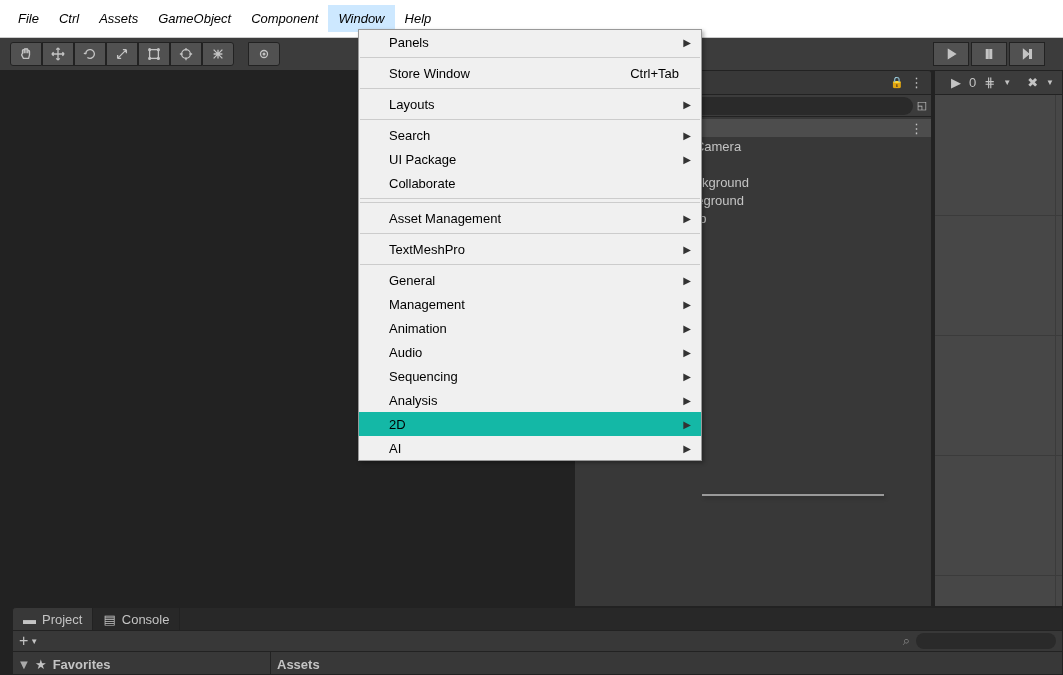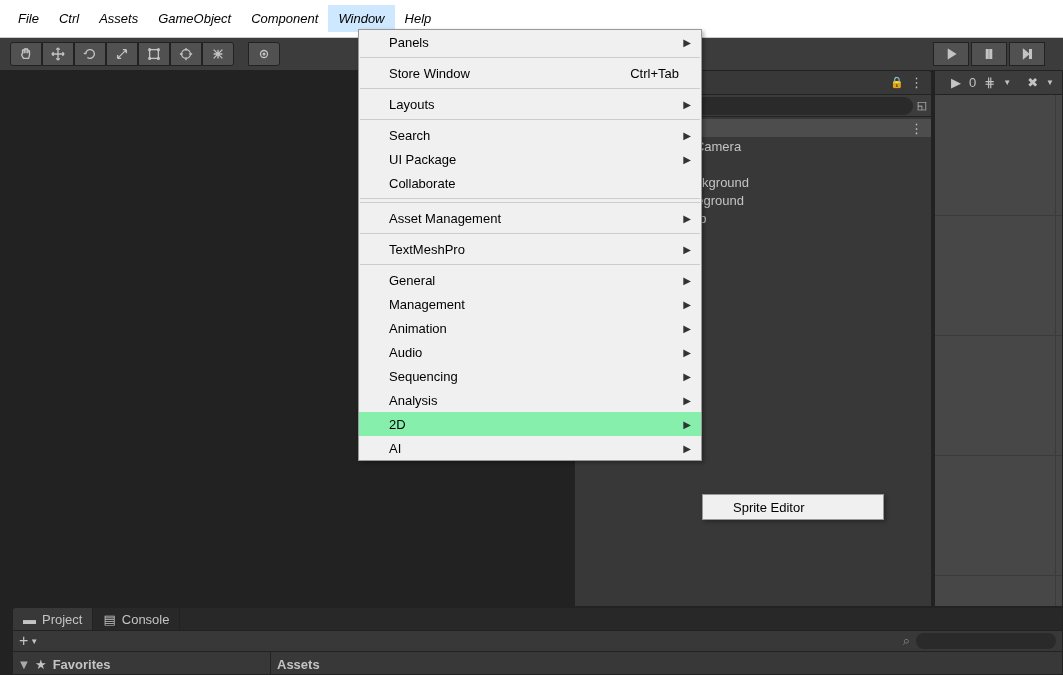--- a/index.html
+++ b/index.html
@@ -40,21 +40,21 @@
   .ptab { padding: 0 10px; height: 22px; display: flex; align-items: center; gap: 6px; background: #383838; border-right: 1px solid #222; }
   .ptab.inactive { background: #282828; }
   .project-toolbar { height: 22px; display: flex; align-items: center; padding: 0 6px; gap: 6px; border-top: 1px solid #222; border-bottom: 1px solid #222; }
   .project-body { height: 24px; display: flex; }
   .fav-col { width: 258px; border-right: 1px solid #222; display: flex; align-items: center; padding: 0 6px; gap: 6px; color: #c4c4c4; }
   .assets-col { flex: 1; display: flex; align-items: center; padding: 0 6px; color: #c4c4c4; font-weight: 600; }
   .dropdown-menu { position: absolute; background: #f0f0f0; border: 1px solid #999; box-shadow: 2px 2px 4px rgba(0,0,0,0.3); z-index: 100; }
   .dropdown-menu.main { left: 358px; top: 29px; width: 344px; }
   .dropdown-menu.sub { left: 702px; top: 494px; width: 182px; }
   .menu-item { height: 24px; display: flex; align-items: center; padding: 0 22px 0 30px; font-size: 15px; color: #000; cursor: pointer; position: relative; }
-  .menu-item.highlight { background: #86efac; }
+  .menu-item.highlight { background: #14b8a6; }
   .menu-item .shortcut { margin-left: auto; color: #000000; }
   .menu-item .arrow { position: absolute; right: 10px; font-size: 10px; color: #333; }
   .menu-sep { height: 1px; background: #ccc; margin: 3px 1px; }
   .search-box-proj { flex: 1; height: 16px; background: #2a2a2a; border-radius: 8px; margin-left: auto; max-width: 140px; }
 </style>
 </head>
 <body>
 
 <div class="menubar" id="menubar">
     <div class="menubar-item">File</div>
@@ -324,16 +324,13 @@
       <span>2D</span>
       <span class="arrow">▶</span>
     </div>
     <div class="menu-item">
       <span>AI</span>
       <span class="arrow">▶</span>
     </div>
   </div>
 
 <div class="dropdown-menu sub" id="submenu-2d">
-    <div class="menu-item">
-      <span>Sprite Editor</span>
-    </div>
   </div>
 
 </body></html>

